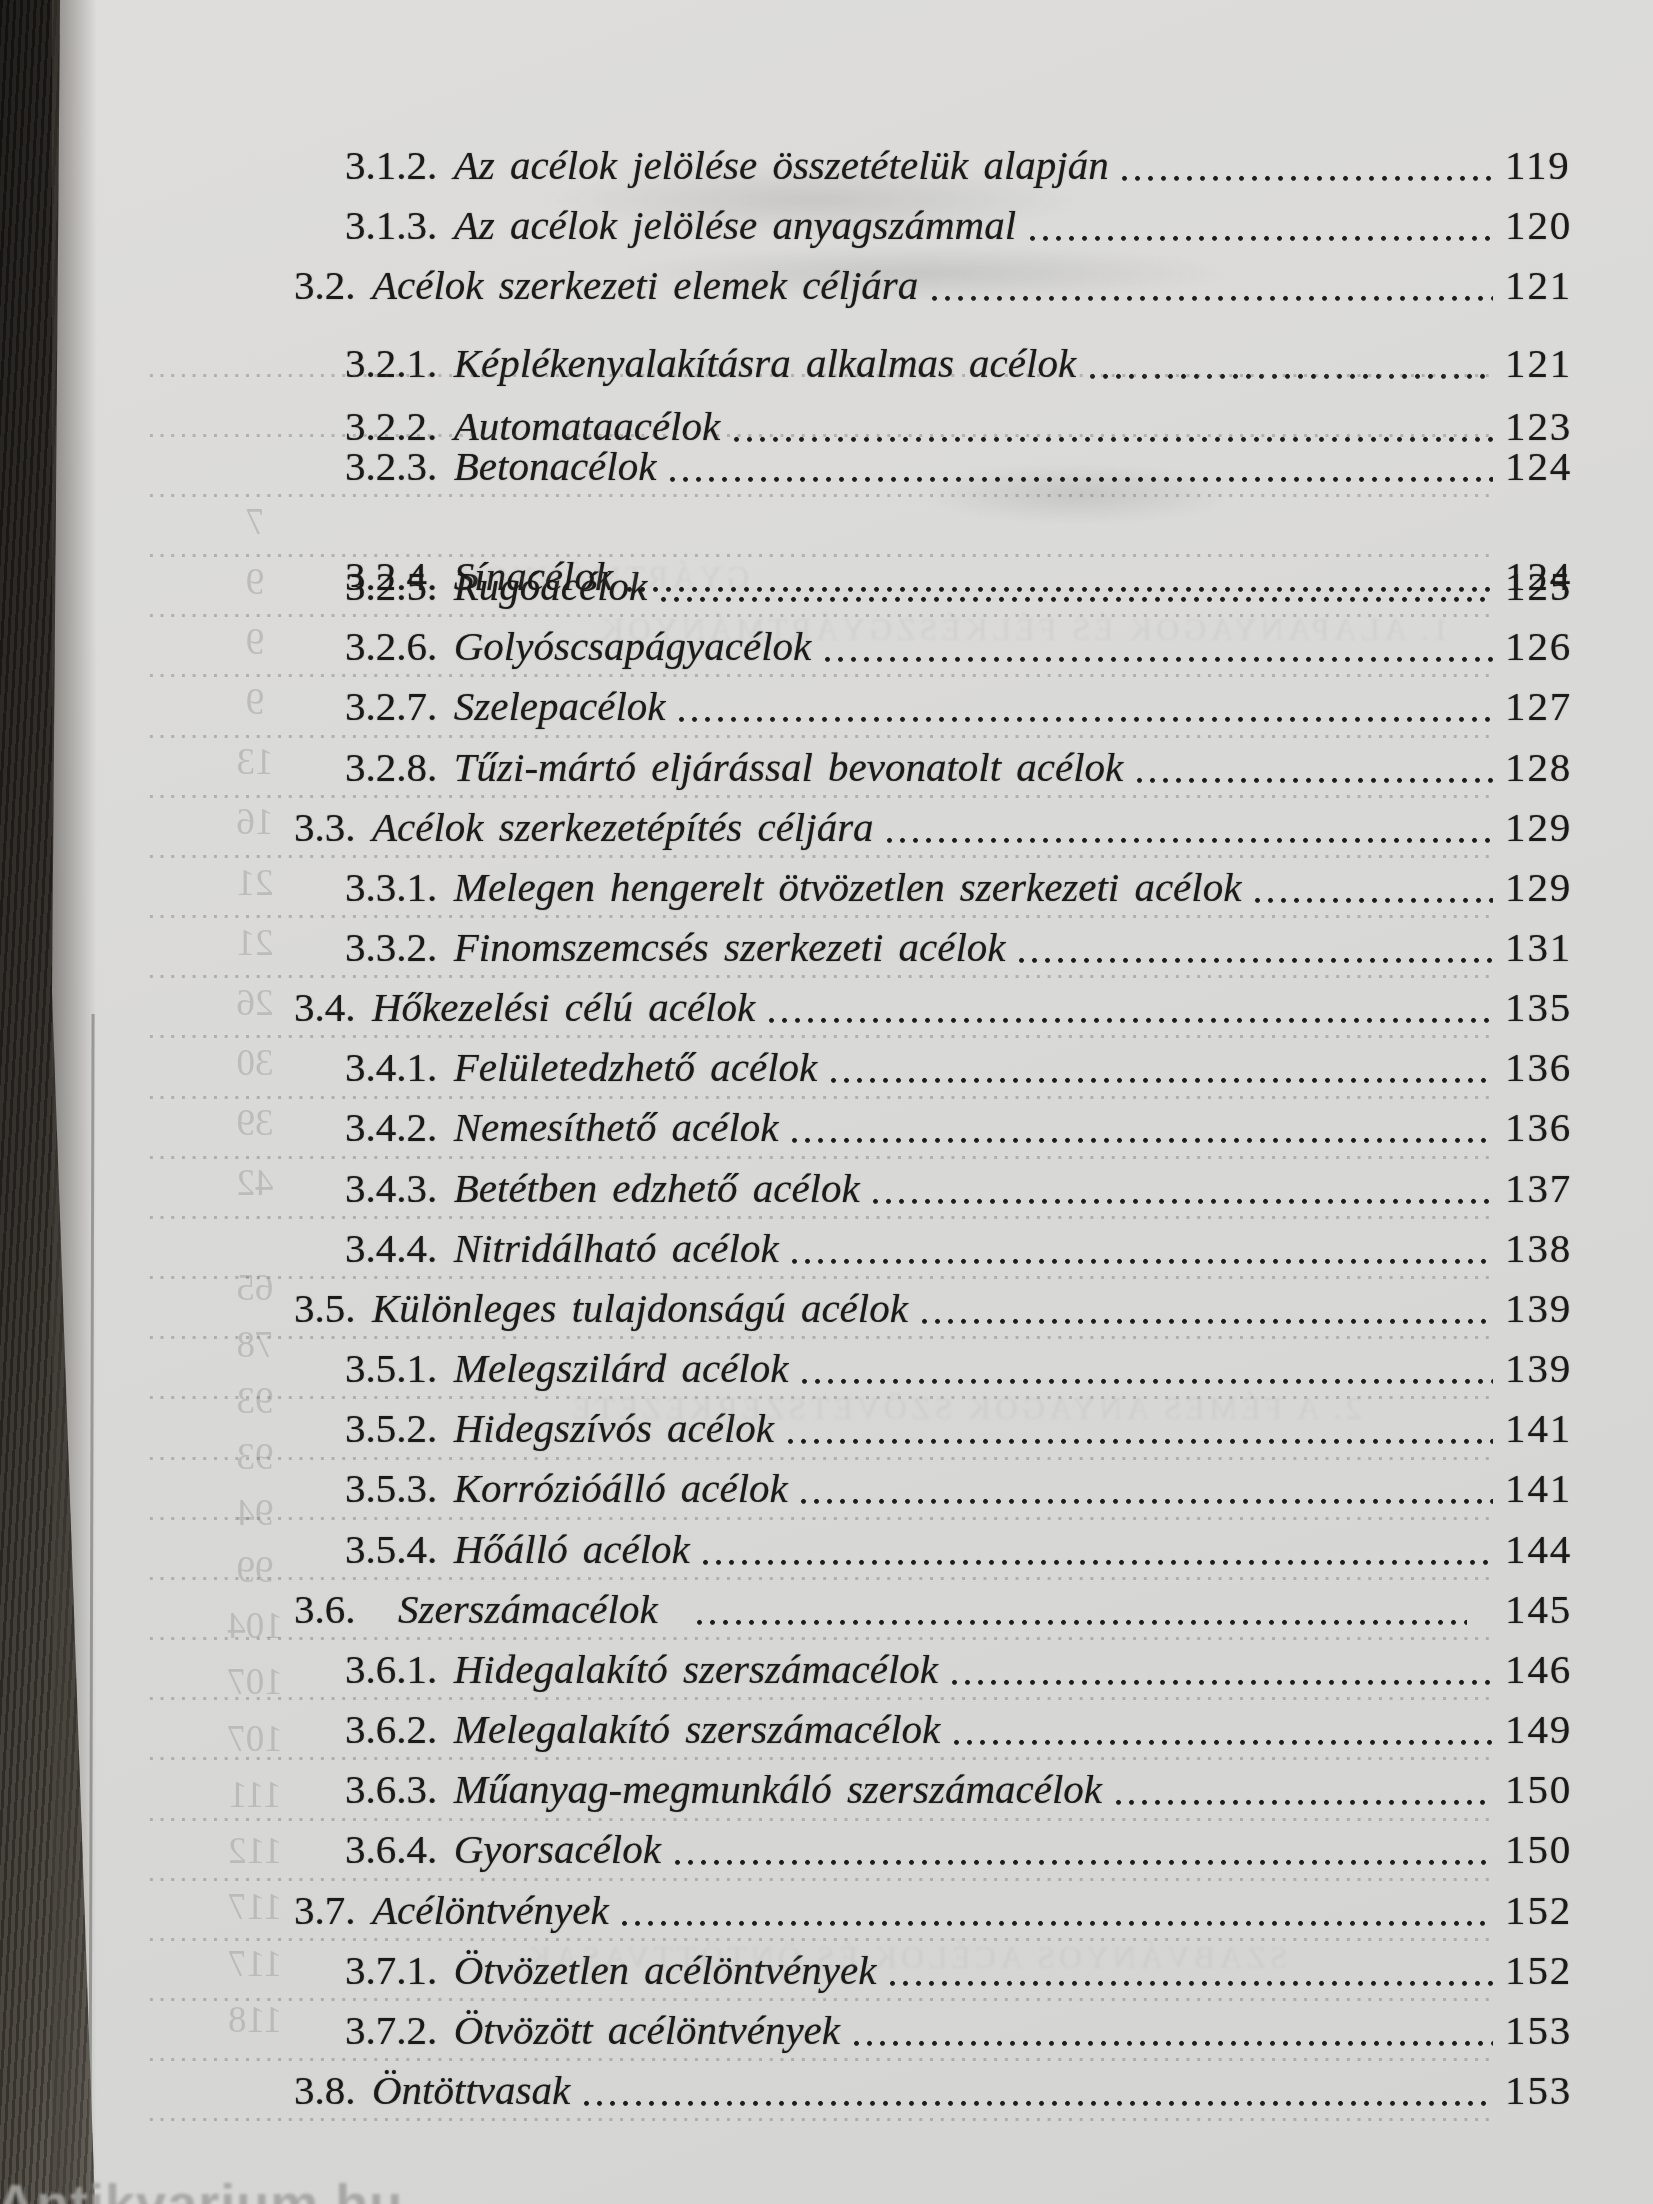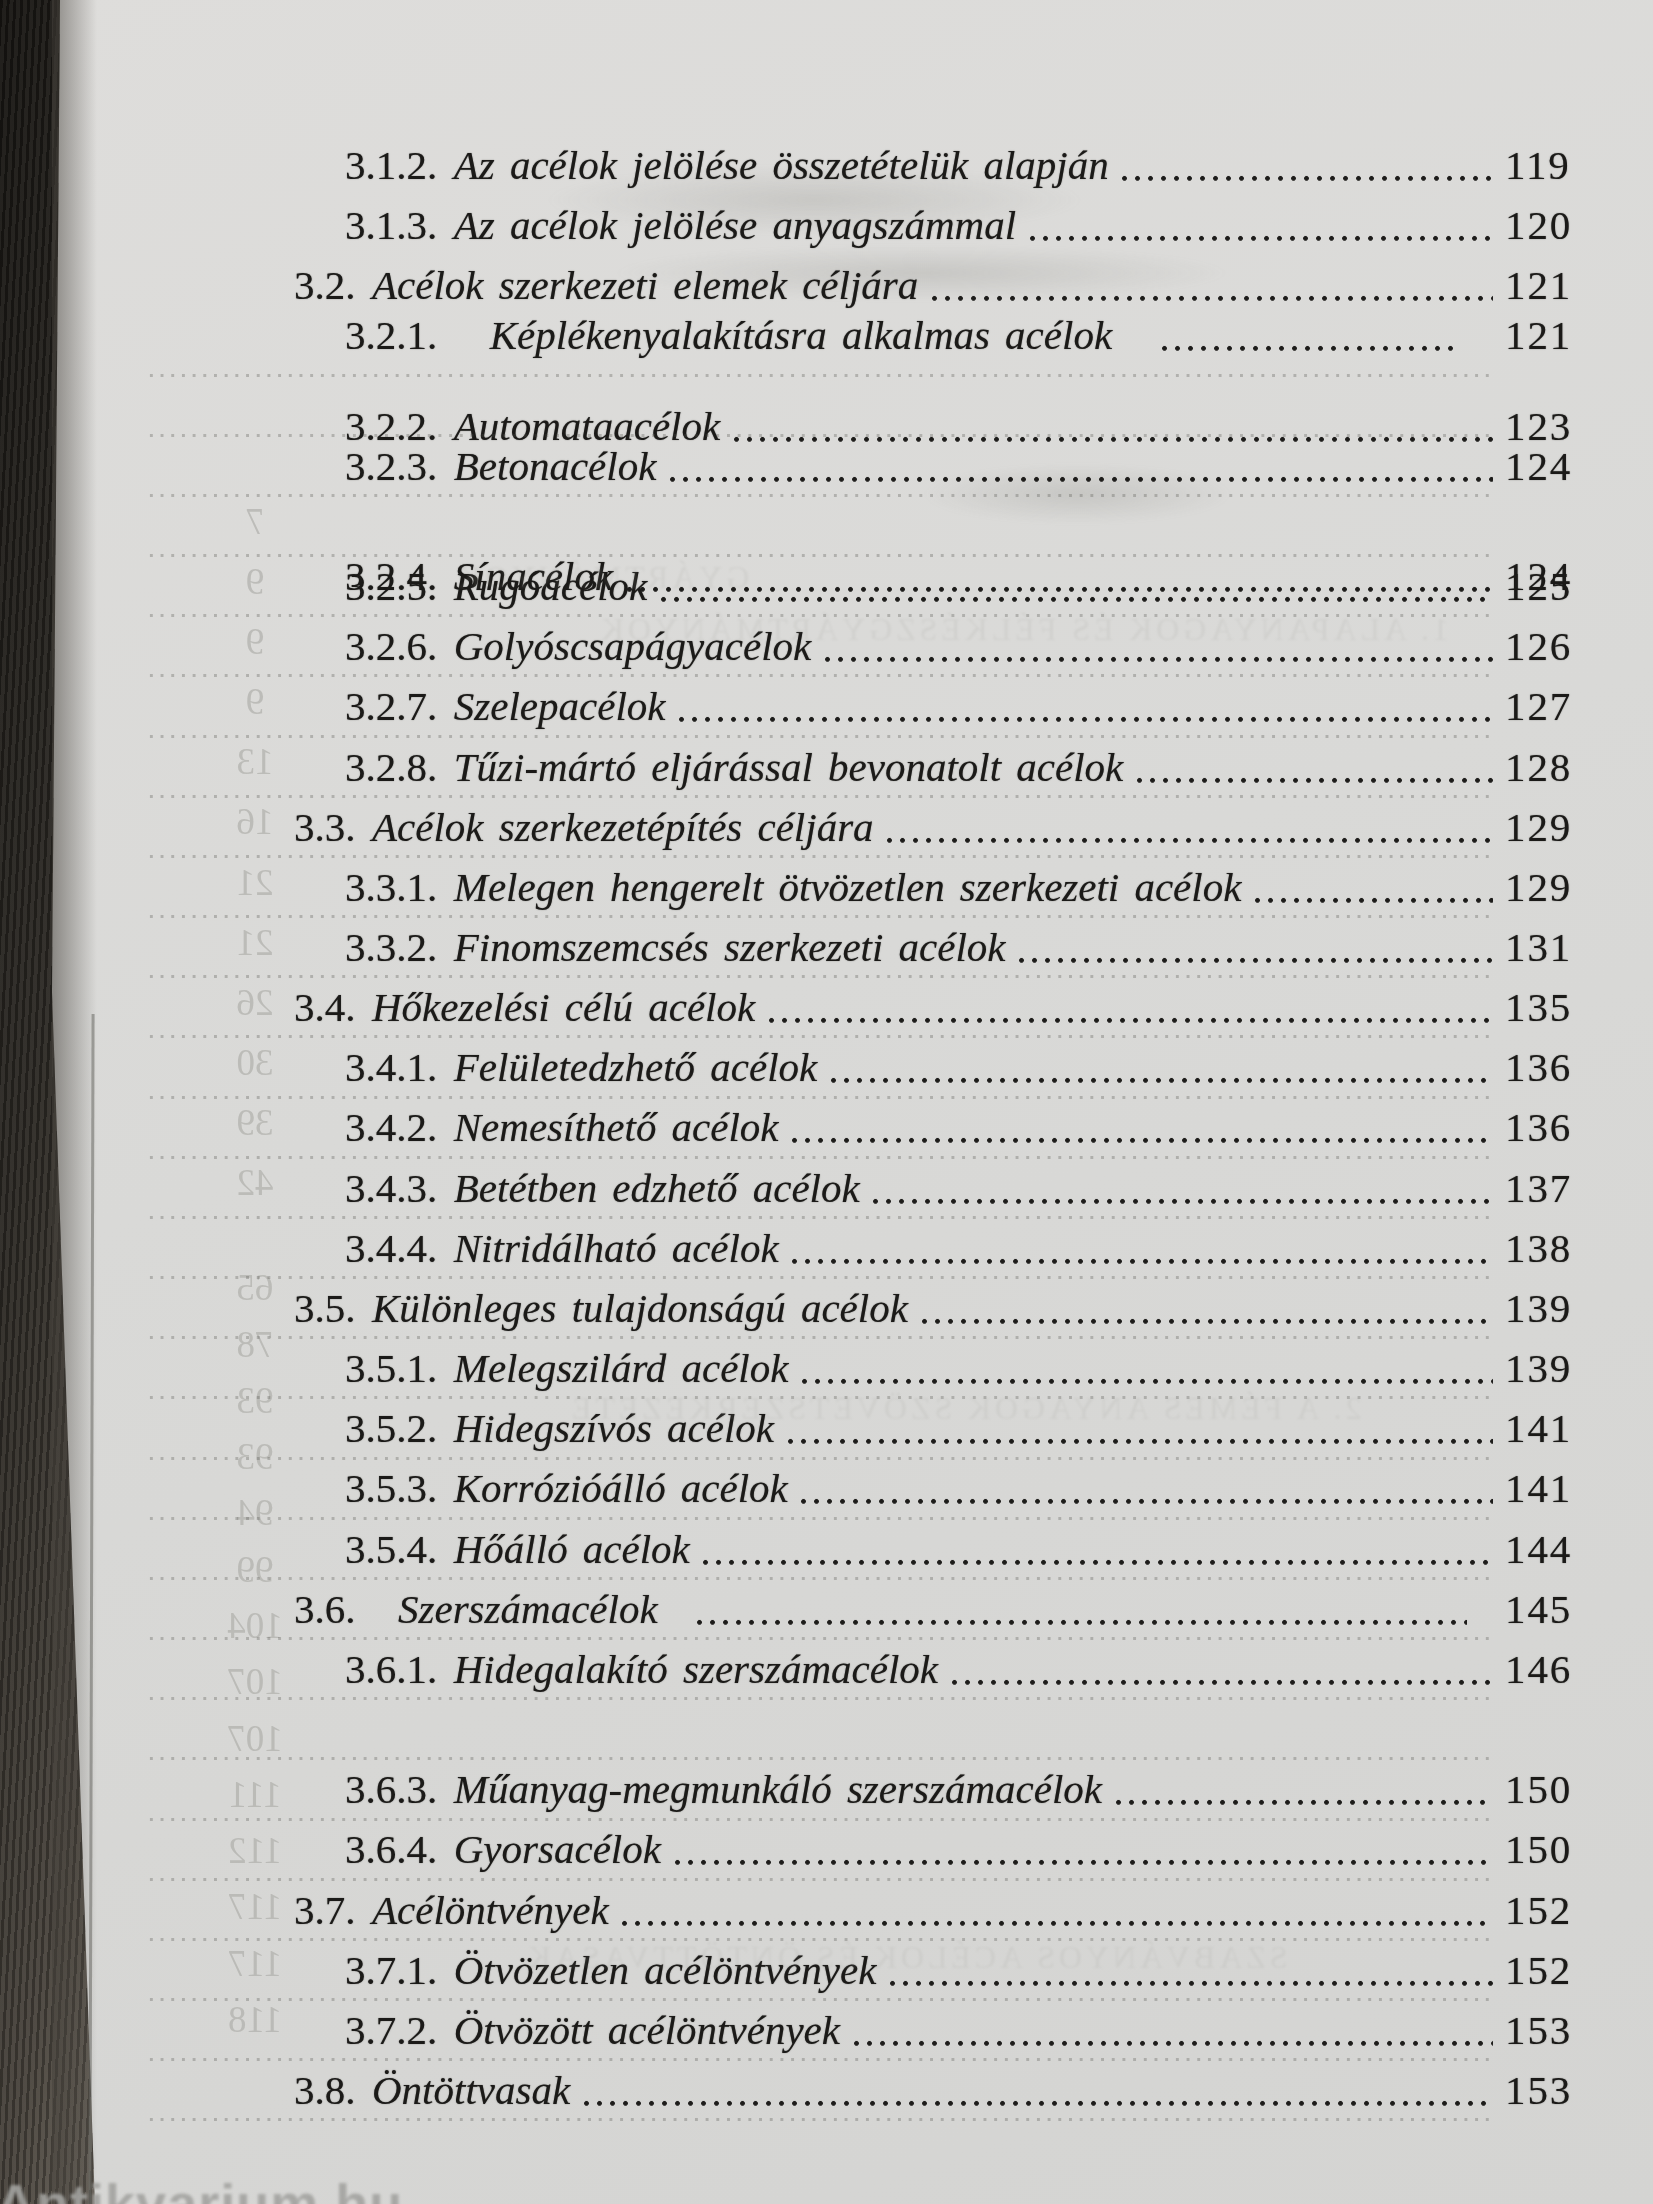--- a/index.html
+++ b/index.html
@@ -99,21 +99,21 @@
         <span class="entry-title">Az acélok jelölése anyagszámmal</span>
         <span class="dot-leader"></span>
         <span class="entry-page">120</span>
       </div>
       <div class="toc-row level1" style="top: 255px;">
         <span class="entry-num">3.2.</span>
         <span class="entry-title">Acélok szerkezeti elemek céljára</span>
         <span class="dot-leader"></span>
         <span class="entry-page">121</span>
       </div>
-      <div class="toc-row level2" style="top: 305px; gap: 36px;">
+      <div class="toc-row level2" style="top: 333px;">
         <span class="entry-num">3.2.1.</span>
         <span class="entry-title">Képlékenyalakításra alkalmas acélok</span>
         <span class="dot-leader"></span>
         <span class="entry-page">121</span>
       </div>
       <div class="toc-row level2" style="top: 396px;">
         <span class="entry-num">3.2.2.</span>
         <span class="entry-title">Automataacélok</span>
         <span class="dot-leader"></span>
         <span class="entry-page">123</span>
@@ -236,20 +236,26 @@
         <span class="entry-num">3.6.</span>
         <span class="entry-title">Szerszámacélok</span>
         <span class="dot-leader"></span>
         <span class="entry-page">145</span>
       </div>
       <div class="toc-row level2" style="top: 1639px;">
         <span class="entry-num">3.6.1.</span>
         <span class="entry-title">Hidegalakító szerszámacélok</span>
         <span class="dot-leader"></span>
         <span class="entry-page">146</span>
+      </div>
+      <div class="toc-row level2" style="top: 1699px;">
+        <span class="entry-num">3.6.2.</span>
+        <span class="entry-title">Melegalakító szerszámacélok</span>
+        <span class="dot-leader"></span>
+        <span class="entry-page">149</span>
       </div>
       <div class="toc-row level2" style="top: 1759px;">
         <span class="entry-num">3.6.3.</span>
         <span class="entry-title">Műanyag-megmunkáló szerszámacélok</span>
         <span class="dot-leader"></span>
         <span class="entry-page">150</span>
       </div>
       <div class="toc-row level2" style="top: 1819px;">
         <span class="entry-num">3.6.4.</span>
         <span class="entry-title">Gyorsacélok</span>

